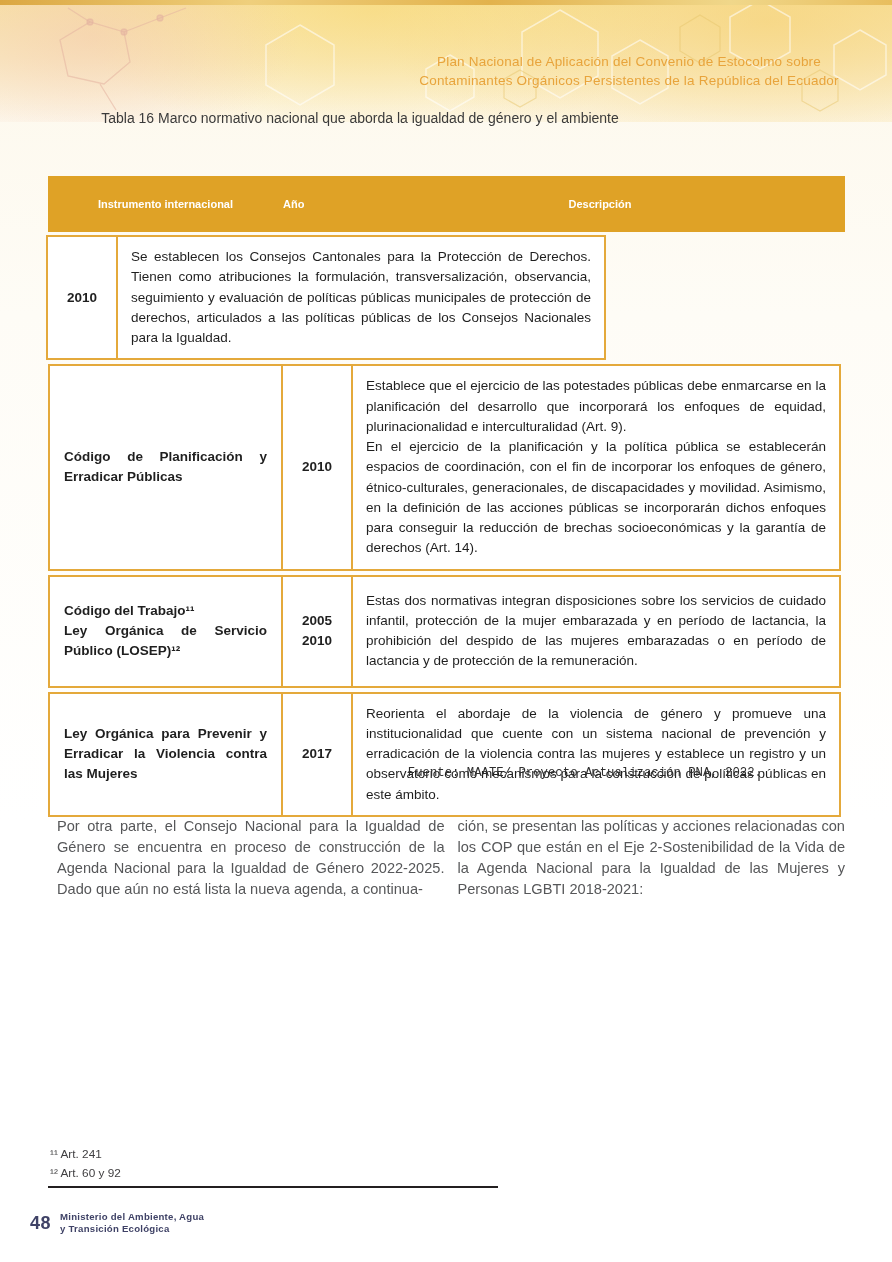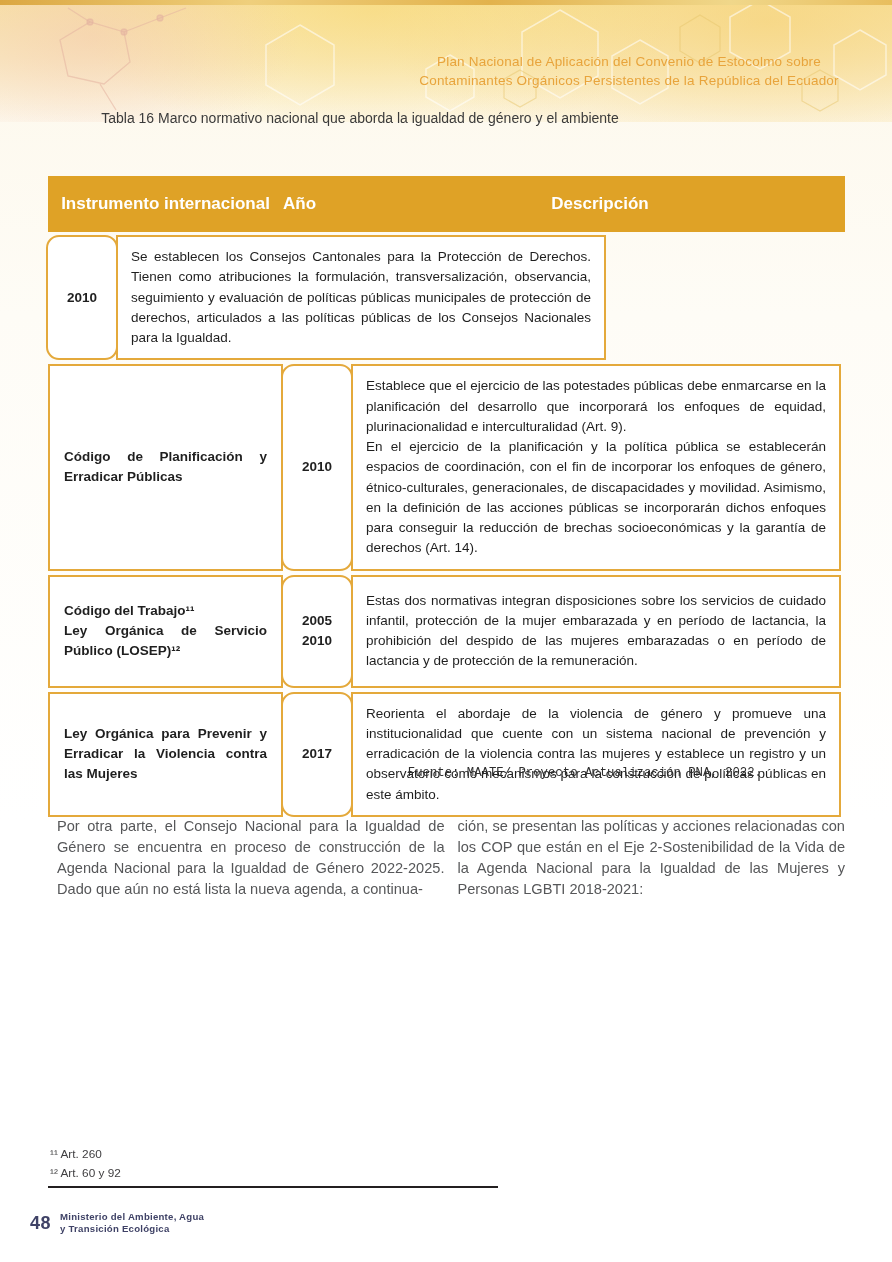--- a/index.html
+++ b/index.html
@@ -35,39 +35,39 @@
   
   .caption {
     position:absolute; top:110px; left:0; width:720px; text-align:center;
     font-size:14px; color:#3B3B3B;
   }
 
   
   .tbl { position:absolute; top:176px; left:48px; width:797px; }
   .tbl-header {
     display:flex; height:56px; margin-bottom:3px; align-items:center;
-    color:#ffffff; font-weight:bold; font-size:17px;
+    color:#ffffff; font-weight:bold; font-size:11px;
   }
   .tbl-header .h1 { width:235px; text-align:center; }
   .tbl-header .h2 { width:72px;  text-align:left; }
   .tbl-header .h3 { width:490px; text-align:center; }
 
   .tbl-row { display:flex; margin-bottom:4px; align-items:stretch; }
   .cell {
     background:#ffffff; border:2px solid #E4A93B;
     display:flex; align-items:center;
     font-size:13.5px; color:#1f1f1f; line-height:1.5;
   }
   .cell-instrument {
     width:235px; padding:10px 14px; font-weight:bold;
     text-align:justify; white-space:pre-line;
   }
   .cell-year {
     width:72px; margin-left:-2px; justify-content:center; text-align:center;
-    font-weight:bold; white-space:pre-line;border-radius:13px;
+    font-weight:bold; white-space:pre-line;
   }
   .cell-desc {
     width:490px; margin-left:-2px; padding:10px 13px;
     text-align:justify; white-space:pre-line;
   }
   .r1 .cell { min-height:95px; }
   .r2 .cell { min-height:170px; }
   .r3 .cell { min-height:113px; }
   .r4 .cell { min-height:106px; }
 
@@ -182,21 +182,21 @@
   </div>
 
   <div class="source">Fuente: MAATE/ Proyecto Actualización PNA, 2022.</div>
 
   <div class="body-cols">
     <div class="body-col">Por otra parte, el Consejo Nacional para la Igualdad de Género se encuentra en proceso de construcción de la Agenda Nacional para la Igualdad de Género 2022-2025. Dado que aún no está lista la nueva agenda, a continua-</div>
     <div class="body-col">ción, se presentan las políticas y acciones relacionadas con los COP que están en el Eje 2-Sostenibilidad de la Vida de la Agenda Nacional para la Igualdad de las Mujeres y Personas LGBTI 2018-2021:</div>
   </div>
 
   <div class="footnotes">
-    <div>¹¹ Art. 260</div>
+    <div>¹¹ Art. 241</div>
     <div>¹² Art. 60 y 92</div>
   </div>
   <div class="footnote-rule"></div>
 
   <div class="footer">
     <div class="page-number" style="color:#3F4266">48</div>
     <div class="ministry" style="color:#3F4266">Ministerio del Ambiente, Agua
 y Transición Ecológica</div>
   </div>
 

